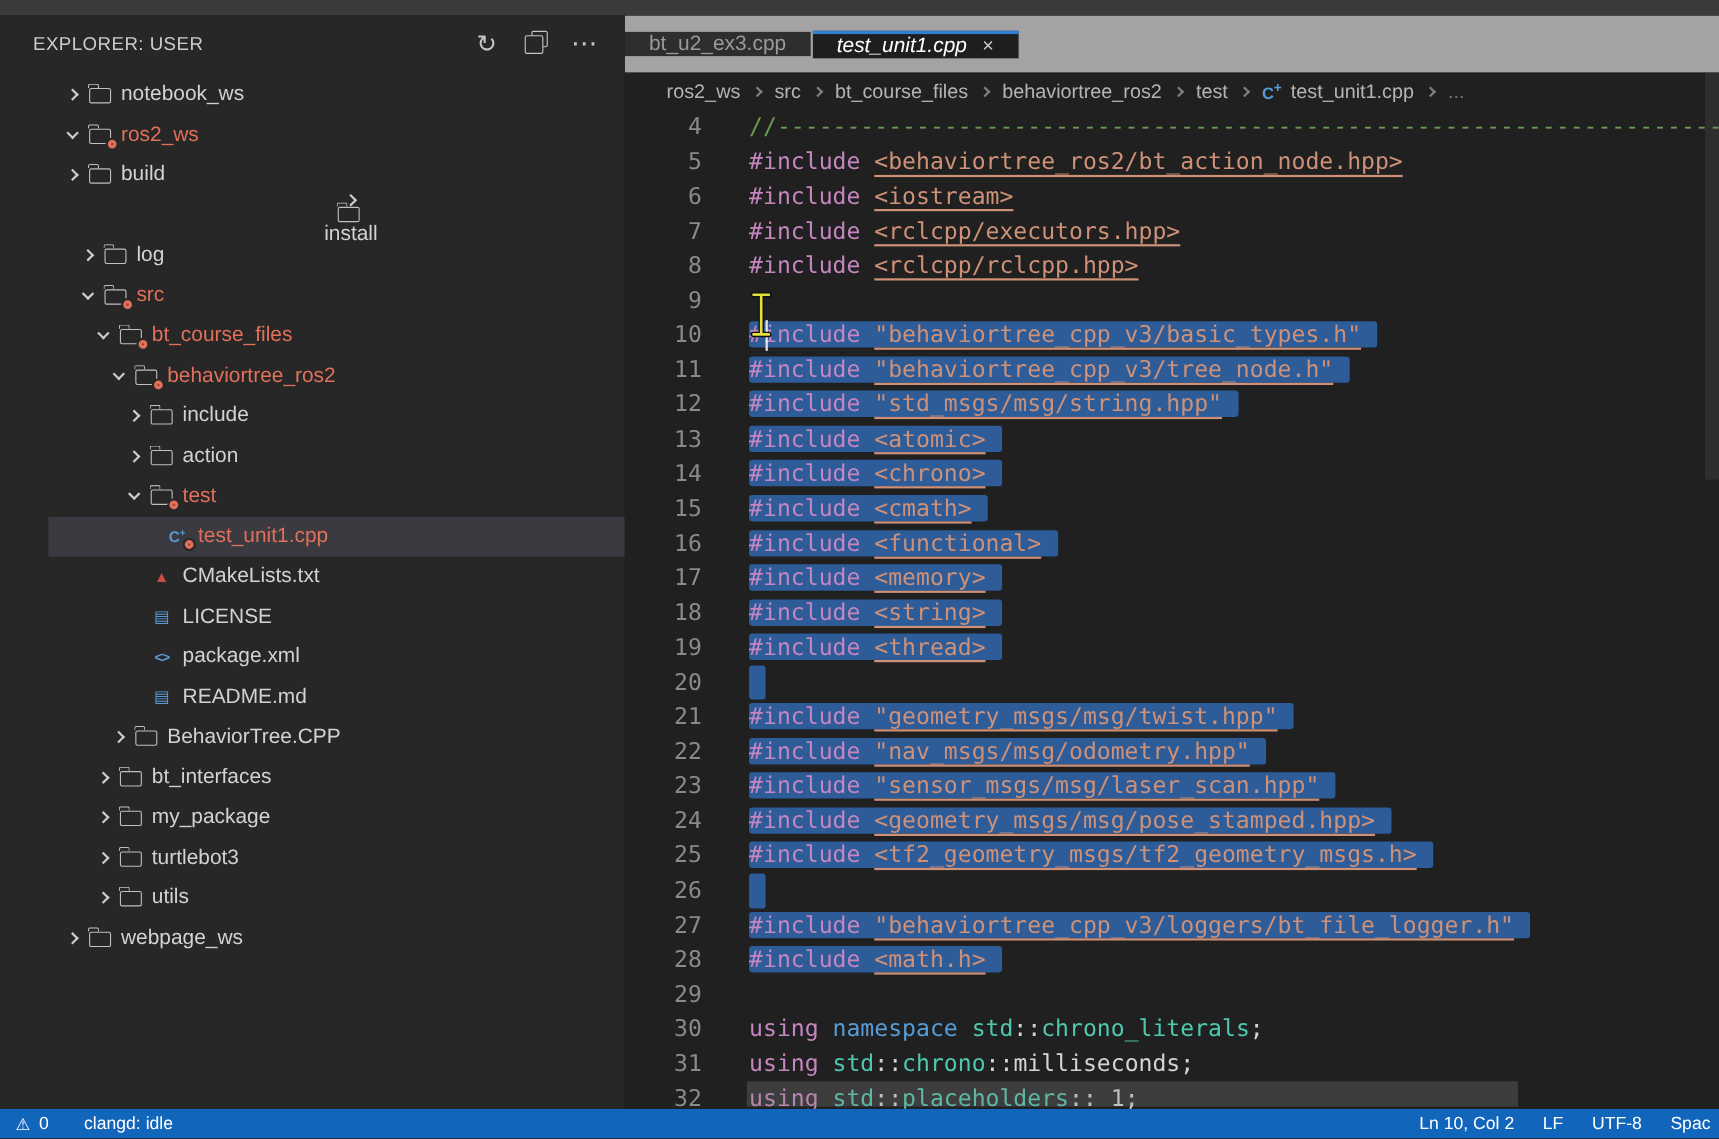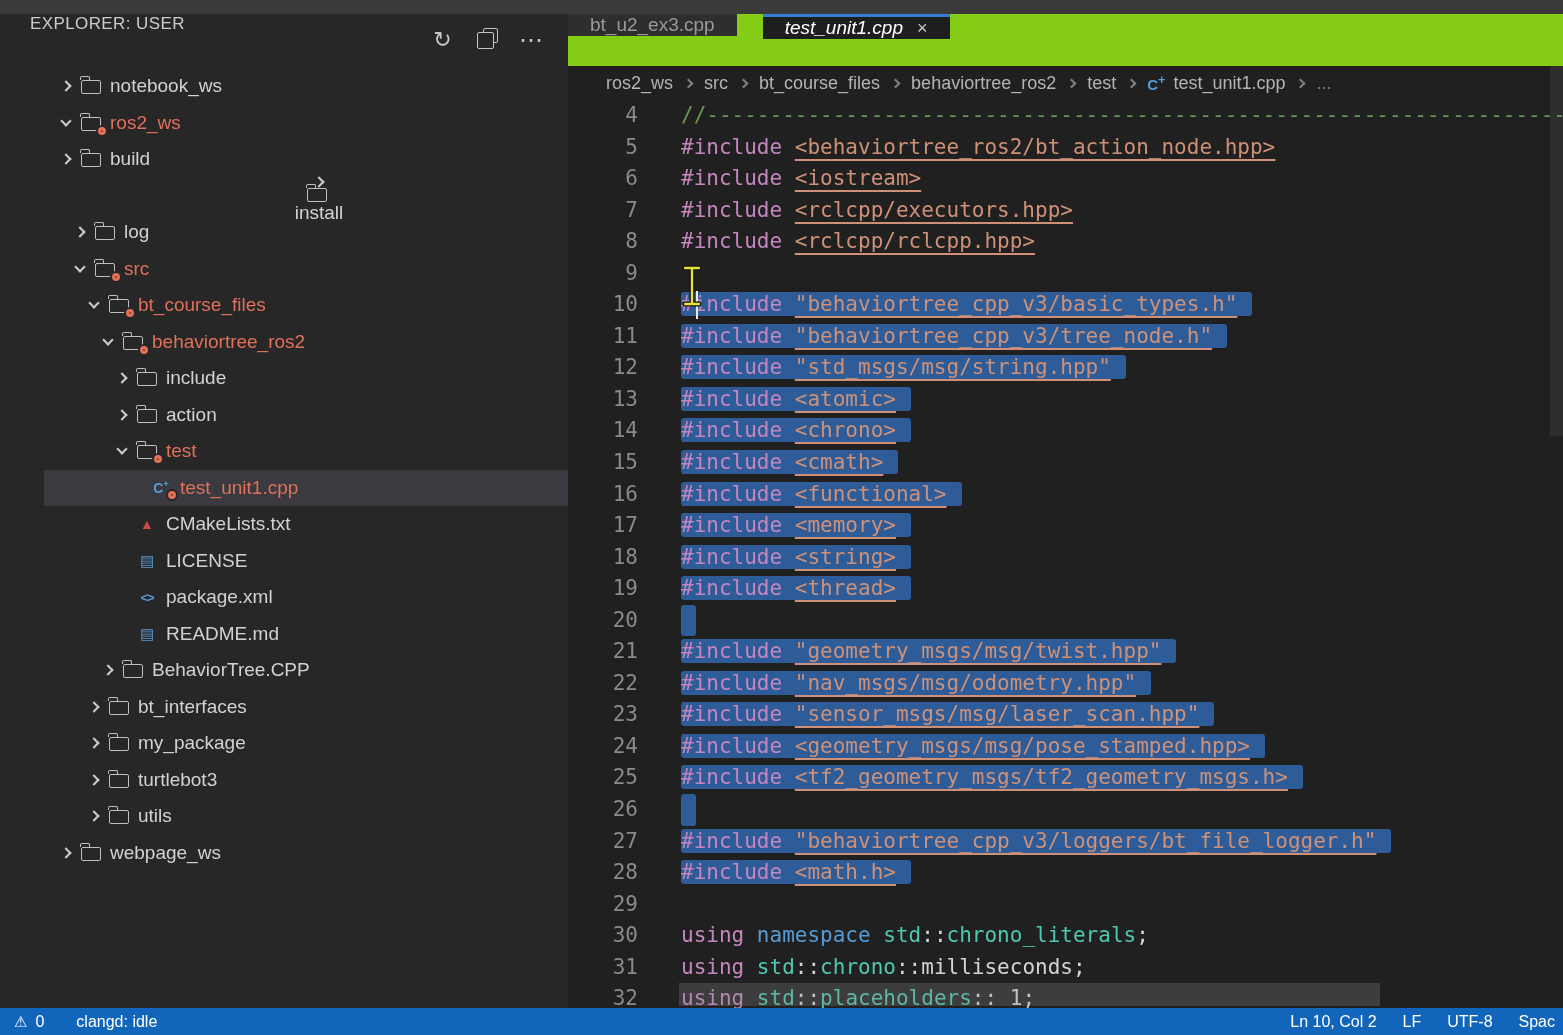--- a/index.html
+++ b/index.html
@@ -3,21 +3,21 @@
 <meta charset="utf-8">
 <style>
   * { margin:0; padding:0; box-sizing:border-box; }
   html,body { width:1563px; height:1035px; overflow:hidden; background:#1e1e1e;
               font-family:"Liberation Sans", sans-serif; }
   .top-strip { height:14px; width:100%; background:#3a3a3a; }
   .main { display:flex; height:994px; }
 
   
   .sidebar { width:568px; background:#272728; flex:none; overflow:hidden; position:relative; }
-  .exp-header { height:52px; display:flex; padding:0 24px 0 30px;
+  .exp-header { height:52px; display:flex; align-items:center; padding:0 24px 0 30px;
                 color:#cccccc; font-size:17px; letter-spacing:.4px; }
   .exp-header .title { flex:1; }
   .exp-actions { display:flex; align-items:center; gap:26px; color:#c5c5c5; }
   .icon-refresh { font-size:22px; line-height:1; cursor:pointer; }
   .icon-collapse { width:15px; height:15px; border:1.7px solid #c5c5c5; border-radius:2px;
                    position:relative; display:inline-block; background:#272728; }
   .icon-collapse::before { content:""; position:absolute; top:-6px; left:4px; width:13px; height:13px;
                    border:1.7px solid #c5c5c5; border-radius:2px; }
   .icon-collapse::after { content:""; position:absolute; inset:-2px 0 0 -2px; background:#272728;
                    width:15px; height:15px; border:1.7px solid #c5c5c5; border-radius:2px; }
@@ -42,21 +42,21 @@
   .fi.list  { color:#5b9bd5; font-size:15px; }
   .fi.xml   { color:#5b9bd5; font-weight:bold; font-size:13px; letter-spacing:-1px; }
   .badge { position:absolute; right:-4px; bottom:-6px; width:12px; height:12px; border-radius:50%;
            background:#e0705a; border:2px solid #272728; }
   .badge::after { content:""; position:absolute; inset:3px; border-radius:50%; background:#8d3b2d; }
   .tlabel { font-size:19px; color:#d2d2d2; white-space:nowrap; }
   .tlabel.mod { color:#e0705a; }
 
   
   .editor { flex:1; background:#202020; position:relative; overflow:hidden; }
-  .tabbar { height:52px; background:#84cc16; display:flex; align-items:flex-start;gap:24px; }
+  .tabbar { height:52px; background:#a3a3a3; display:flex; align-items:center; }
   .tab { display:flex; align-items:center; padding:0 22px; font-size:19px; gap:14px; cursor:pointer; position:relative; }
   .tab.inactive { background:#2e2e2e; color:#9a9a9a; margin-right:2px; }
   .tab.active { background:#1e1e1e; color:#ffffff; font-style:italic; border-top:3px solid #2f80d4; }
   .tab .close { font-style:normal; color:#cccccc; font-size:18px; }
   .breadcrumbs { height:34px; display:flex; align-items:center; padding-left:38px; gap:10px;
                  color:#b4b4b4; font-size:18px; background:#202020; }
   .bc-sep { width:7px; height:7px; border-right:2px solid #7f7f7f; border-bottom:2px solid #7f7f7f;
             transform:rotate(-45deg); display:inline-block; margin:0 2px; }
   .bc-item { white-space:nowrap; cursor:pointer; }
   .bc-item.dim { color:#7a7a7a; }

